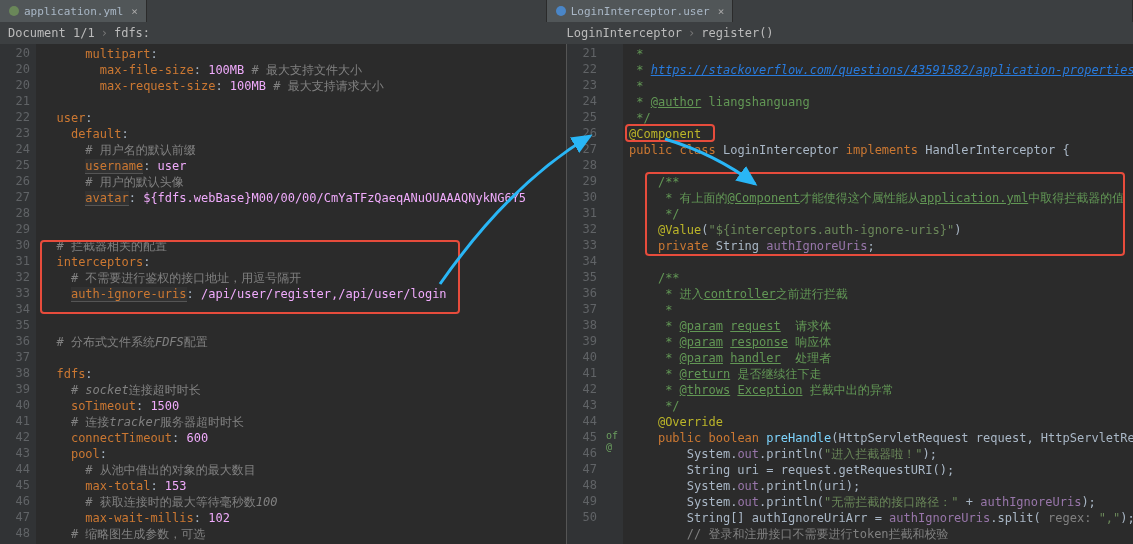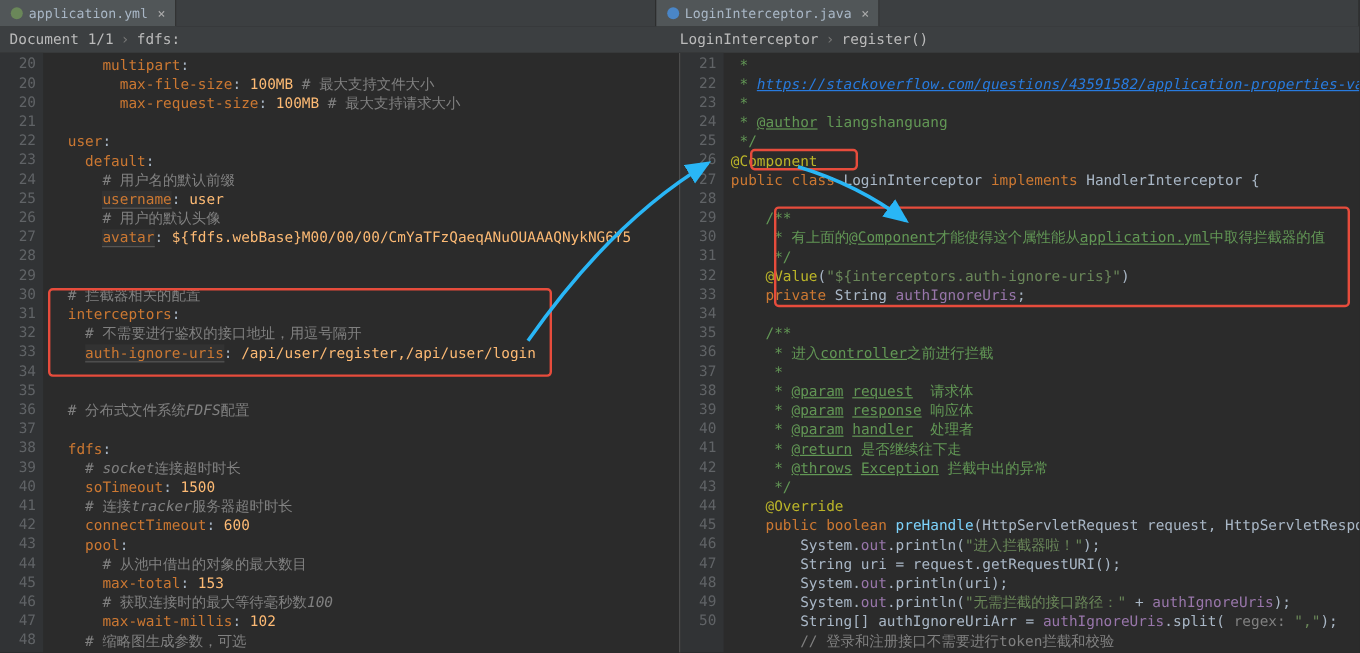--- a/index.html
+++ b/index.html
@@ -20,21 +20,21 @@
 .pane + .pane { border-left:1px solid #555; }
 .gutter { width:36px; background:#313335; color:#606366; padding-top:2px; text-align:right; flex-shrink:0; }
 .gutter2 { width:20px; background:#313335; flex-shrink:0; position:relative; }
 .gmark { position:absolute; left:3px; color:#6b9f5f; font-size:10px; }
 .code { flex:1; padding:2px 6px; white-space:pre; overflow:hidden; line-height:16px; position:relative; }
 .ln { height:16px; }
 .c-key { color:#cc7832; }
 .c-str { color:#6a8759; }
 .c-cmt { color:#808080; }
 .c-cmtit { color:#808080; font-style:italic; }
-.c-prop { color:#fdba74; }
+.c-prop { color:#f0abfc; }
 .c-ann { color:#bbb529; }
 .c-fn { color:#7dd3fc; }
 .c-doc { color:#629755; }
 .c-docit { color:#629755; text-decoration:underline; }
 .c-docu { color:#629755; text-decoration:underline; }
 .c-link { color:#287bde; font-style:italic; text-decoration:underline; }
 .c-var { color:#9876aa; }
 .hl { background:#323232; border-bottom:1px solid #555; }
 .redbox { position:absolute; border:2px solid #e74c3c; border-radius:4px; pointer-events:none; }
 svg.arrow { position:absolute; pointer-events:none; }
@@ -53,21 +53,21 @@
       <span>application.yml</span>
       <span class="close">×</span>
     </div>
     <div class="tab left"></div>
     <div class="tab active">
       <span class="ficon">
         <svg width="12" height="12" viewBox="0 0 12 12">
             <circle cx="6" cy="6" r="5" fill="#4a86c7"></circle>
           </svg>
       </span>
-      <span>LoginInterceptor.java</span>
+      <span>LoginInterceptor.user</span>
       <span class="close">×</span>
     </div>
     <div class="tab right"></div>
   </div>
 
   <div class="breadcrumbs">
     <div class="bc">
       <span>Document 1/1</span>
       <span class="sep">›</span>
       <span>fdfs:</span>
@@ -147,20 +147,23 @@
           <div class="ln" style="padding-right: 6px;">44</div>
           <div class="ln" style="padding-right: 6px;">45</div>
           <div class="ln" style="padding-right: 6px;">46</div>
           <div class="ln" style="padding-right: 6px;">47</div>
           <div class="ln" style="padding-right: 6px;">48</div>
           <div class="ln" style="padding-right: 6px;">49</div>
           <div class="ln" style="padding-right: 6px;">50</div>
           <div class="ln" style="padding-right: 6px; margin-top: 36px;">51</div>
           <div class="ln" style="padding-right: 6px;">52</div>
         </div>
+      <div class="gutter2" id="gutter2-right">
+          <div class="gmark" style="top: 386px;">of @</div>
+        </div>
       <div class="code" id="code-right"><div class="ln"><span class="c-doc"> *</span></div><div class="ln"><span class="c-doc"> * <span class="c-link">https://stackoverflow.com/questions/43591582/application-properties-valu</span></span></div><div class="ln"><span class="c-doc"> *</span></div><div class="ln"><span class="c-doc"> * <span class="c-docit">@author</span> liangshanguang</span></div><div class="ln"><span class="c-doc"> */</span></div><div class="ln"><span class="c-ann">@Component</span></div><div class="ln"><span class="c-key">public class</span> LoginInterceptor <span class="c-key">implements</span> HandlerInterceptor {</div><div class="ln">&nbsp;</div><div class="ln">    <span class="c-doc">/**</span></div><div class="ln">    <span class="c-doc"> * 有上面的<span class="c-docit">@Component</span>才能使得这个属性能从<span class="c-docit">application.yml</span>中取得拦截器的值</span></div><div class="ln">    <span class="c-doc"> */</span></div><div class="ln">    <span class="c-ann">@Value</span>(<span class="c-str">"${interceptors.auth-ignore-uris}"</span>)</div><div class="ln">    <span class="c-key">private</span> String <span class="c-var">authIgnoreUris</span>;</div><div class="ln">&nbsp;</div><div class="ln">    <span class="c-doc">/**</span></div><div class="ln">    <span class="c-doc"> * 进入<span class="c-docit">controller</span>之前进行拦截</span></div><div class="ln">    <span class="c-doc"> *</span></div><div class="ln">    <span class="c-doc"> * <span class="c-docu">@param</span> <span class="c-docit">request</span>  请求体</span></div><div class="ln">    <span class="c-doc"> * <span class="c-docu">@param</span> <span class="c-docit">response</span> 响应体</span></div><div class="ln">    <span class="c-doc"> * <span class="c-docu">@param</span> <span class="c-docit">handler</span>  处理者</span></div><div class="ln">    <span class="c-doc"> * <span class="c-docu">@return</span> 是否继续往下走</span></div><div class="ln">    <span class="c-doc"> * <span class="c-docu">@throws</span> <span class="c-docit">Exception</span> 拦截中出的异常</span></div><div class="ln">    <span class="c-doc"> */</span></div><div class="ln">    <span class="c-ann">@Override</span></div><div class="ln">    <span class="c-key">public boolean</span> <span class="c-fn">preHandle</span>(HttpServletRequest request, HttpServletResponse</div><div class="ln">        System.<span class="c-var">out</span>.println(<span class="c-str">"进入拦截器啦！"</span>);</div><div class="ln">        String uri = request.getRequestURI();</div><div class="ln">        System.<span class="c-var">out</span>.println(uri);</div><div class="ln">        System.<span class="c-var">out</span>.println(<span class="c-str">"无需拦截的接口路径："</span> + <span class="c-var">authIgnoreUris</span>);</div><div class="ln">        String[] authIgnoreUriArr = <span class="c-var">authIgnoreUris</span>.split( <span class="c-cmt">regex:</span> <span class="c-str">","</span>);</div><div class="ln">        <span class="c-cmt">// 登录和注册接口不需要进行token拦截和校验</span></div><div class="ln">        <span class="c-key">for</span> (String authIgnoreUri : authIgnoreUriArr) {</div></div>
       <div class="redbox" style="left:58px; top:80px; width:90px; height:18px;"></div>
       <div class="redbox" style="left:78px; top:128px; width:480px; height:84px;"></div>
     </div>
 
     <svg class="arrow" style="left:420px; top:80px;" width="200" height="180">
       <defs>
           <marker id="ah1" markerWidth="8" markerHeight="8" refX="6" refY="3" orient="auto">
             <polygon points="0 0, 7 3, 0 6" fill="#29b6f6"></polygon>
           </marker>

